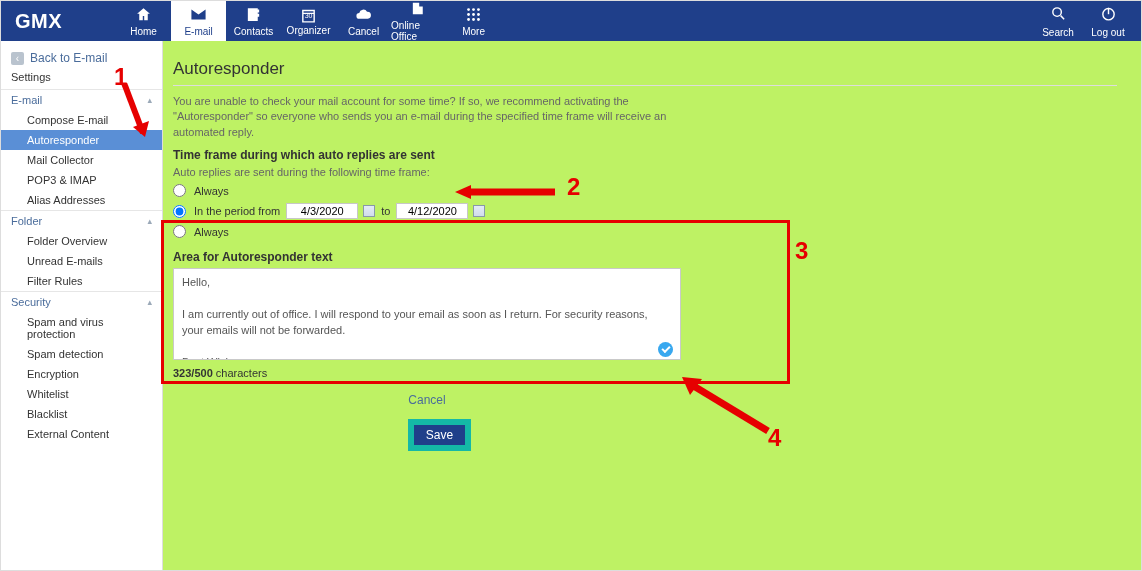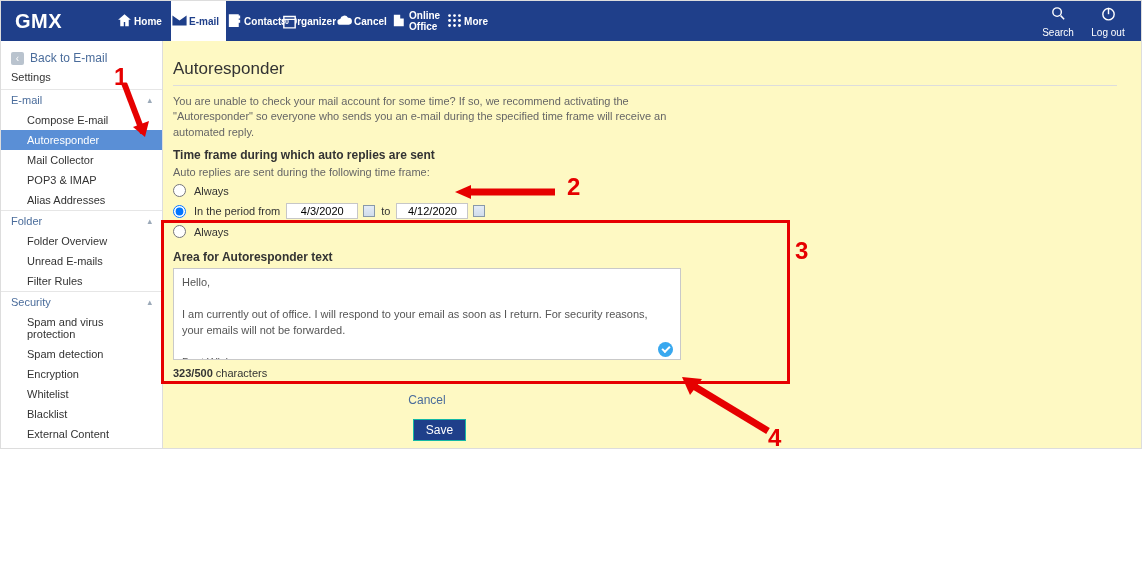--- a/index.html
+++ b/index.html
@@ -1,22 +1,22 @@
 <!DOCTYPE html>
 <html><head>
 <meta charset="utf-8">
 <style>
   * { box-sizing: border-box; }
   html, body { margin:0; padding:0; font-family: Arial, Helvetica, sans-serif; font-size:12px; color:#333; background:#fff;}
-  .page { width:1142px; height:449px; position:relative; background:#fef9c3; overflow:hidden; border:1px solid #ddd;}
+  .page { width:1142px; height:571px; position:relative; background:#bef264; overflow:hidden; border:1px solid #ddd;}
   
   .topbar { background:#1f3f8a; height:40px; display:flex; align-items:stretch; color:#fff; }
   .brand { font-weight:bold; font-size:20px; padding:0 14px; display:flex; align-items:center; letter-spacing:0.5px;}
   .nav { display:flex; margin-left:40px; }
-  .nav-item { width:55px; display:flex; align-items:center; font-size:10px; gap:1px; cursor:pointer; color:#fff;font-weight:bold;}
+  .nav-item { width:55px; display:flex; flex-direction:column; align-items:center; justify-content:center; font-size:10px; gap:1px; cursor:pointer; color:#fff;}
   .nav-item.active { background:#fff; color:#1f3f8a;}
   .nav-item svg { width:17px; height:17px; fill:currentColor; }
   .topbar-right { margin-left:auto; display:flex; padding-right:8px;}
   .right-item { width:50px; display:flex; flex-direction:column; align-items:center; justify-content:center; font-size:10px; cursor:pointer; gap:3px;}
   .right-item svg { width:17px; height:17px; fill:#fff;}
   
   .body { display:flex; height:calc(100% - 40px); }
   .sidebar { width:162px; border-right:1px solid #ddd; padding:6px 0 0 0; background:#fff;}
   .back-row { padding:4px 10px; display:flex; gap:6px; align-items:center; color:#4a6c9b; cursor:pointer;}
   .back-row .sq { width:13px; height:13px; background:#b9c3ce; border-radius:2px; display:flex; align-items:center; justify-content:center; color:#fff; font-size:10px;}
@@ -39,21 +39,21 @@
   .cal-ic { display:inline-flex; width:12px; height:12px; border:1px solid #89a; background:linear-gradient(#e4ecf6,#d0dceb); margin-left:-1px; vertical-align:middle;}
   .area-lbl { font-weight:bold; font-size:12px; margin-top:12px; margin-bottom:4px;}
   .txt-wrap { position:relative; width:508px;}
   textarea.msg { width:508px; height:92px; border:1px solid #c9c9c9; resize:none; font-family:inherit; font-size:11px; padding:6px 8px; color:#555; line-height:1.45;}
   .blue-chk { position:absolute; right:8px; bottom:6px; width:15px; height:15px; border-radius:50%; background:#38a8ef; display:flex; align-items:center; justify-content:center;}
   .blue-chk::after{ content:""; width:6px; height:3px; border-left:2px solid #fff; border-bottom:2px solid #fff; transform:rotate(-45deg); margin-top:-2px;}
   .counter { font-size:11px; margin-top:4px;}
   .counter b { font-weight:bold;}
   .btn-row { width:508px; display:flex; justify-content:flex-end; gap:12px; margin-top:14px; align-items:center;flex-direction:column;}
   .btn-cancel { color:#4a6c9b; cursor:pointer; font-size:12px;}
-  .btn-save { background:#1f3f8a; color:#fff; border:1px solid #14b8a6; padding:3px 12px; font-size:12px; cursor:pointer;margin-left:25px;}
+  .btn-save { background:#1f3f8a; color:#fff; border:6px solid #14b8a6; padding:3px 12px; font-size:12px; cursor:pointer;margin-left:25px;}
   
   .anno { position:absolute; pointer-events:none; }
   .red-box { border:3px solid #e60000; }
   .red-num { color:#e60000; font-weight:bold; font-size:24px; font-family:Arial,sans-serif;}
 </style>
 </head>
 <body>
 
 <div class="page">
 

